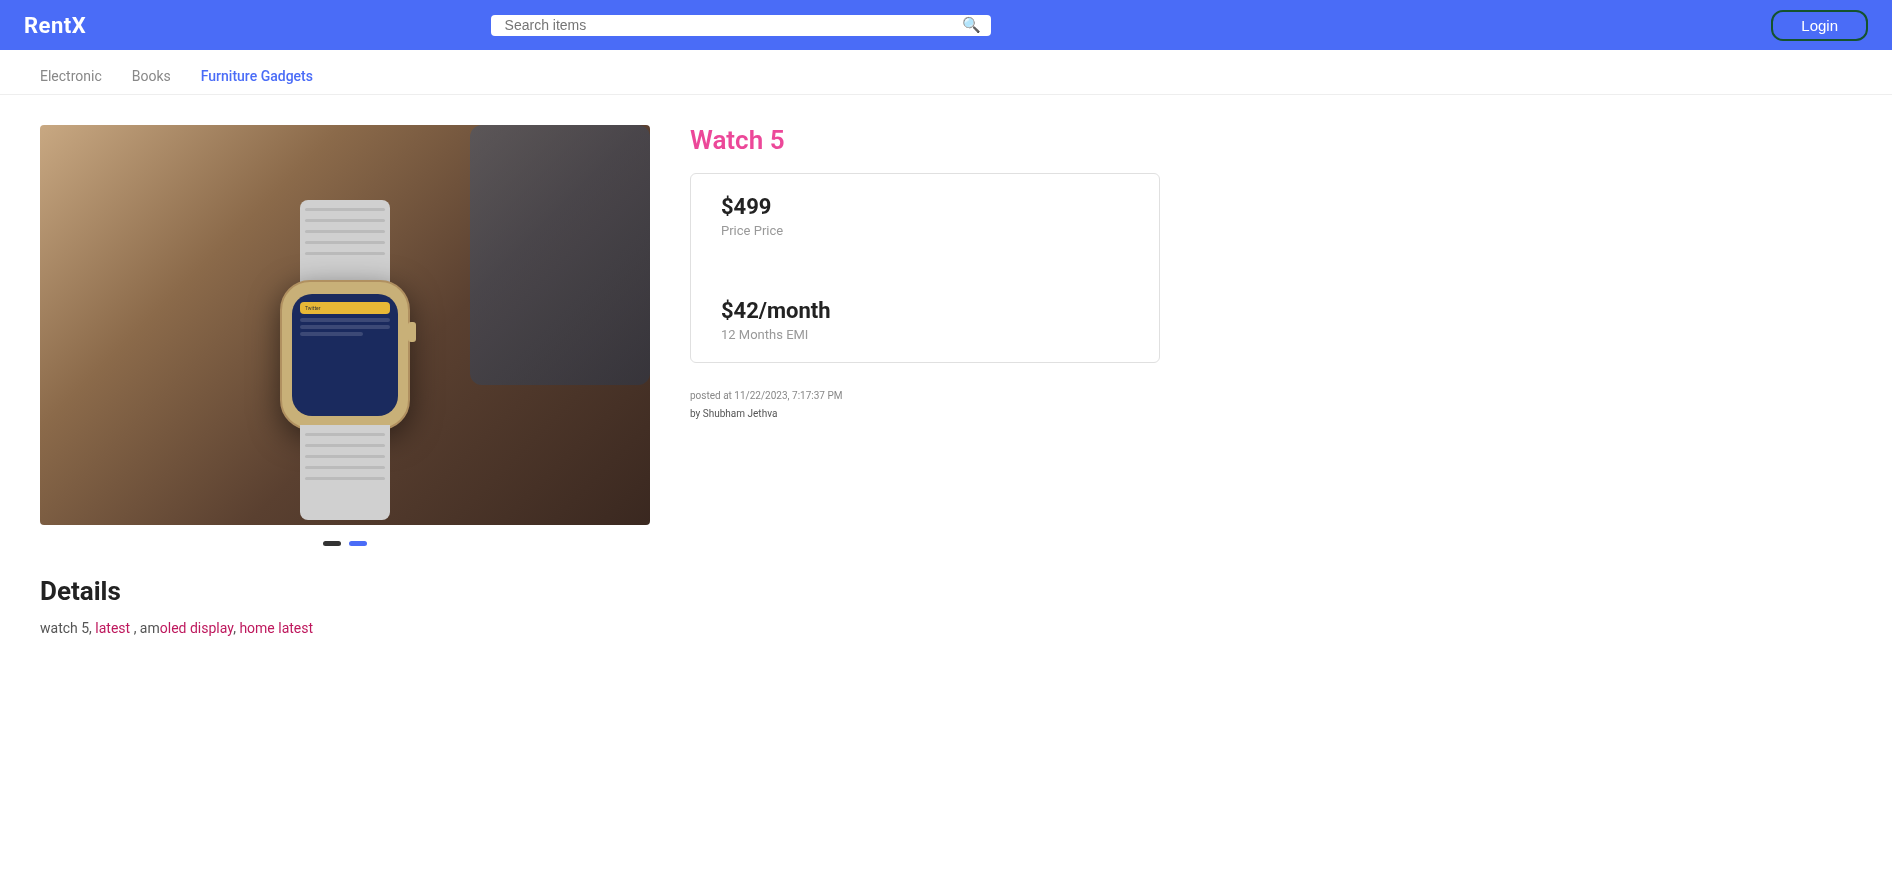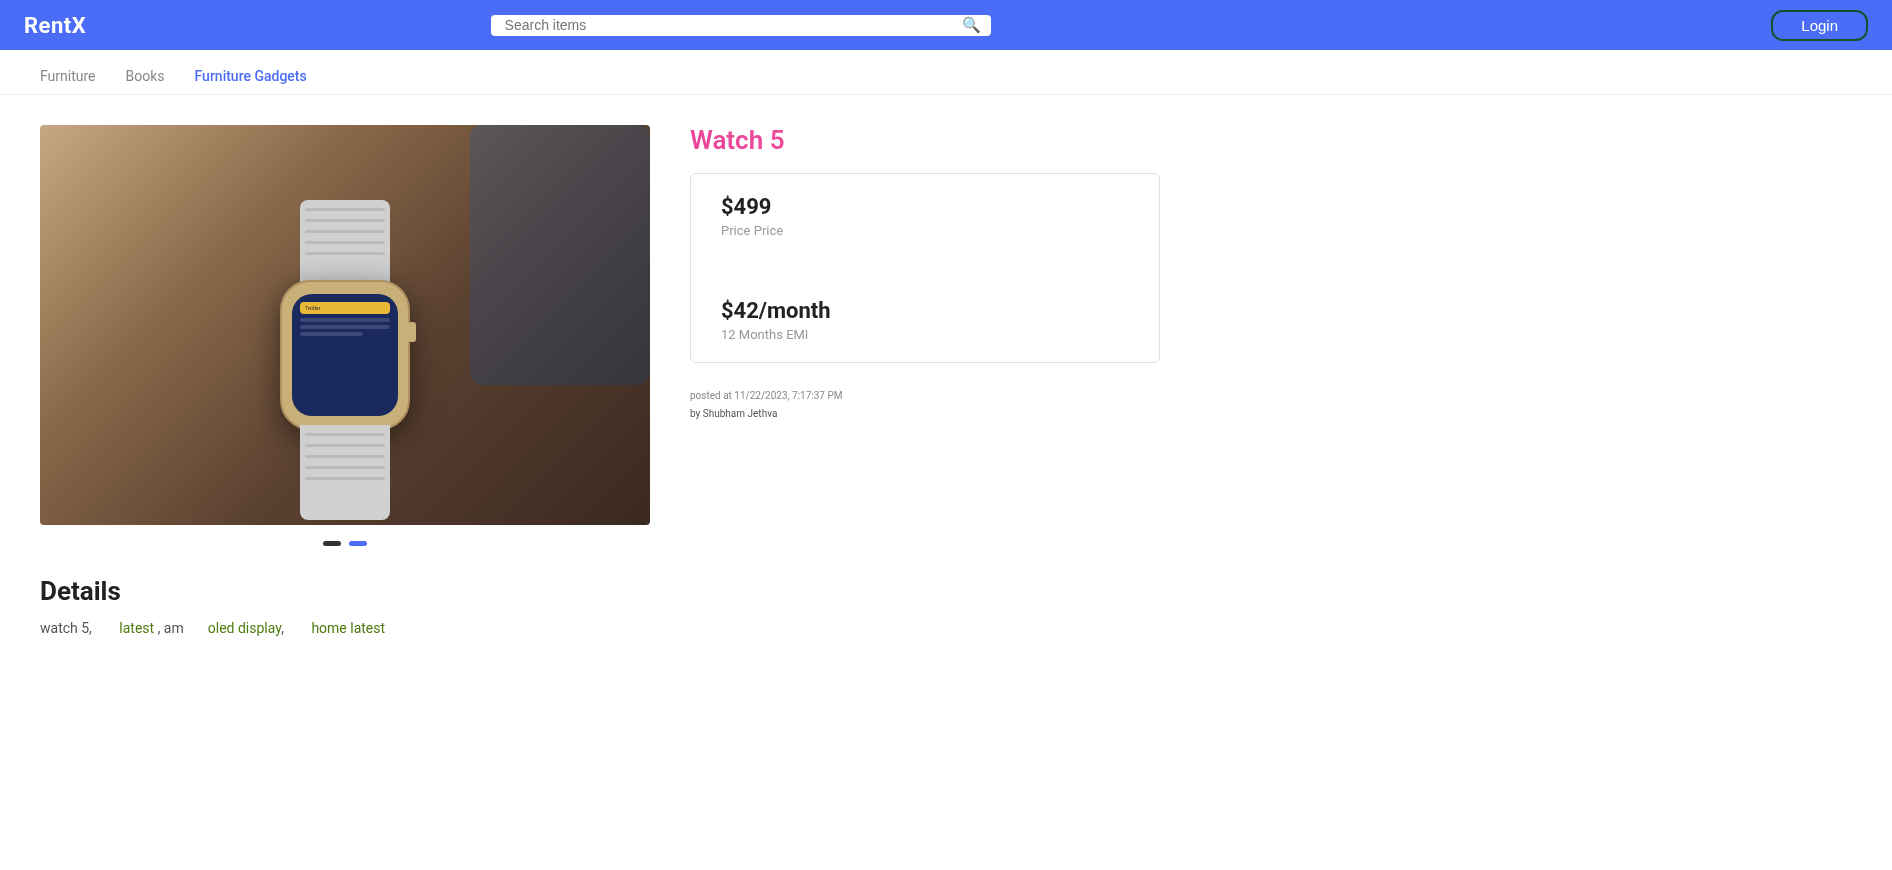--- a/index.html
+++ b/index.html
@@ -203,23 +203,22 @@
       font-size: 26px;
       font-weight: 700;
       color: #222;
       margin-bottom: 14px;
     }
     .details-tags {
       font-size: 14px;
       color: #555;
     }
     .details-tags a {
-      color: #4d7c0f;
+      color: #be185d;
       text-decoration: none;
-      margin-left: 24px;
     }
 
     
     .product-right {
       flex: 1;
       padding-top: 0;
     }
     .product-title {
       font-size: 26px;
       font-weight: 600;
@@ -264,21 +263,21 @@
 <header class="header">
   <div class="header-logo">RentX</div>
   <div class="search-wrapper">
     <input class="search-input" type="text" placeholder="Search items" style="">
     <span class="search-icon">🔍</span>
   </div>
   <button class="login-btn">Login</button>
 </header>
 
 <nav class="nav-bar">
-  <a class="nav-item">Furniture</a>
+  <a class="nav-item">Electronic</a>
   <a class="nav-item">Books</a>
   <a class="nav-item active">Furniture Gadgets</a>
 </nav>
 
 <div class="main">
 
   <div class="product-left">
     <div class="product-image-container">
       <div class="product-image-placeholder">
 

